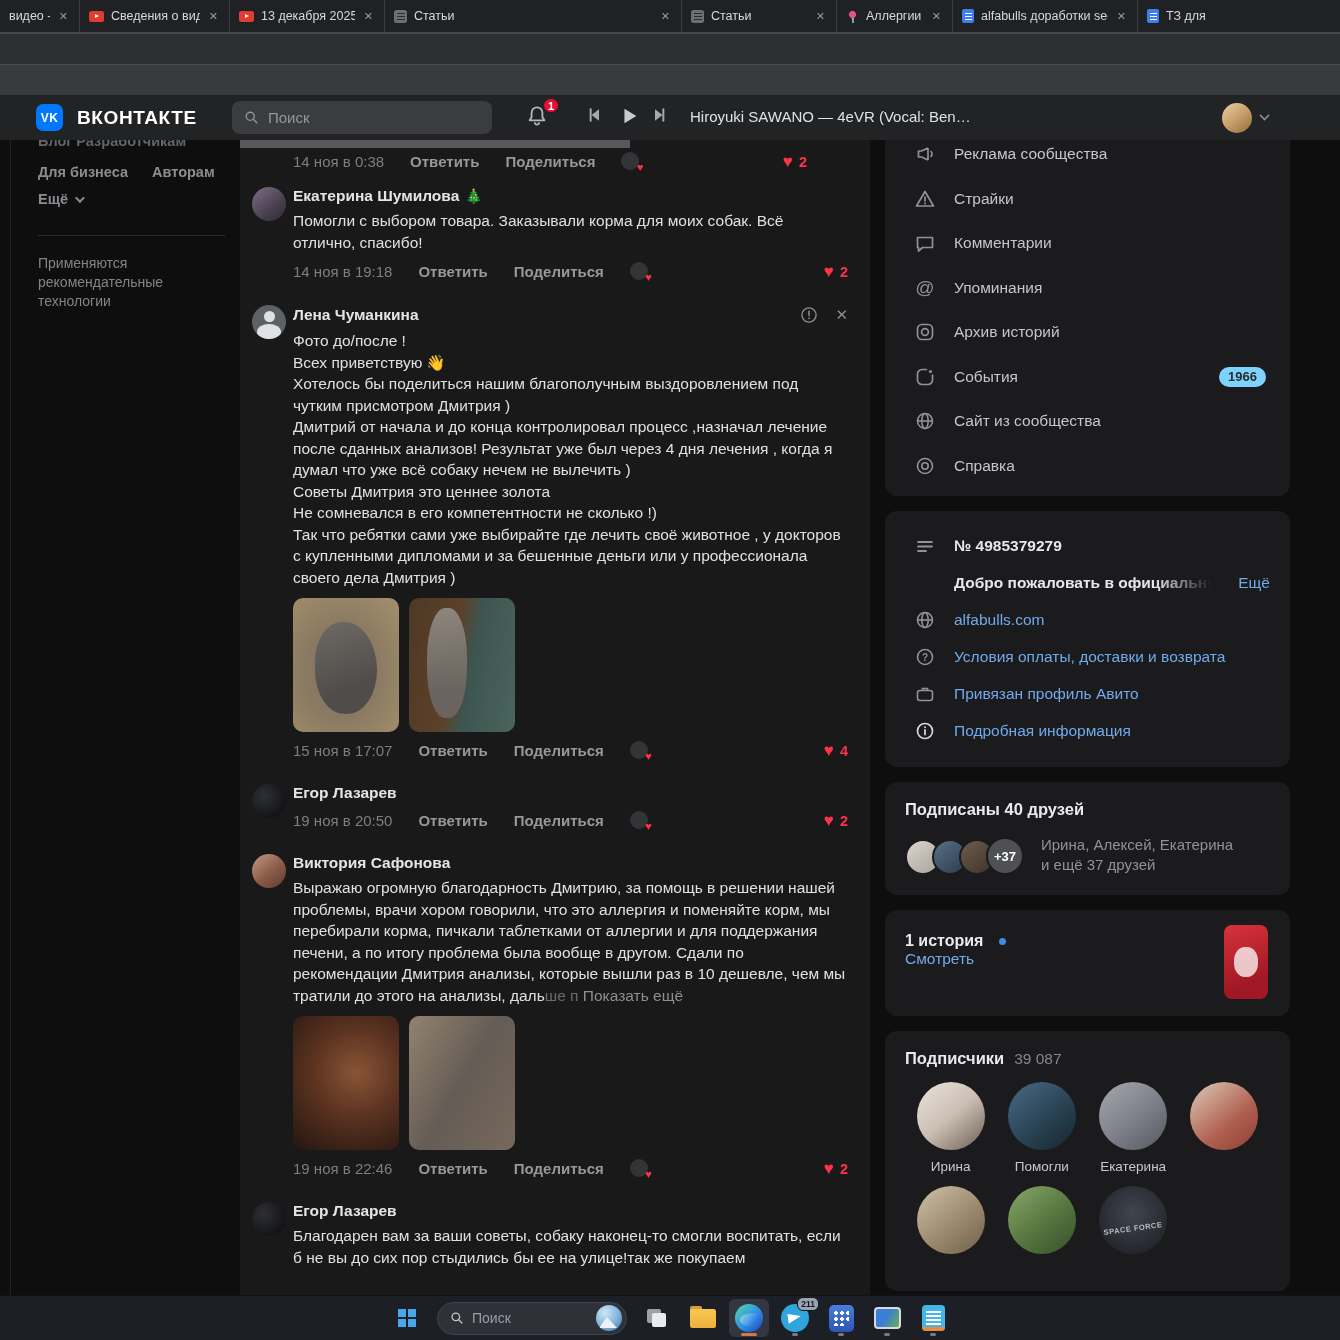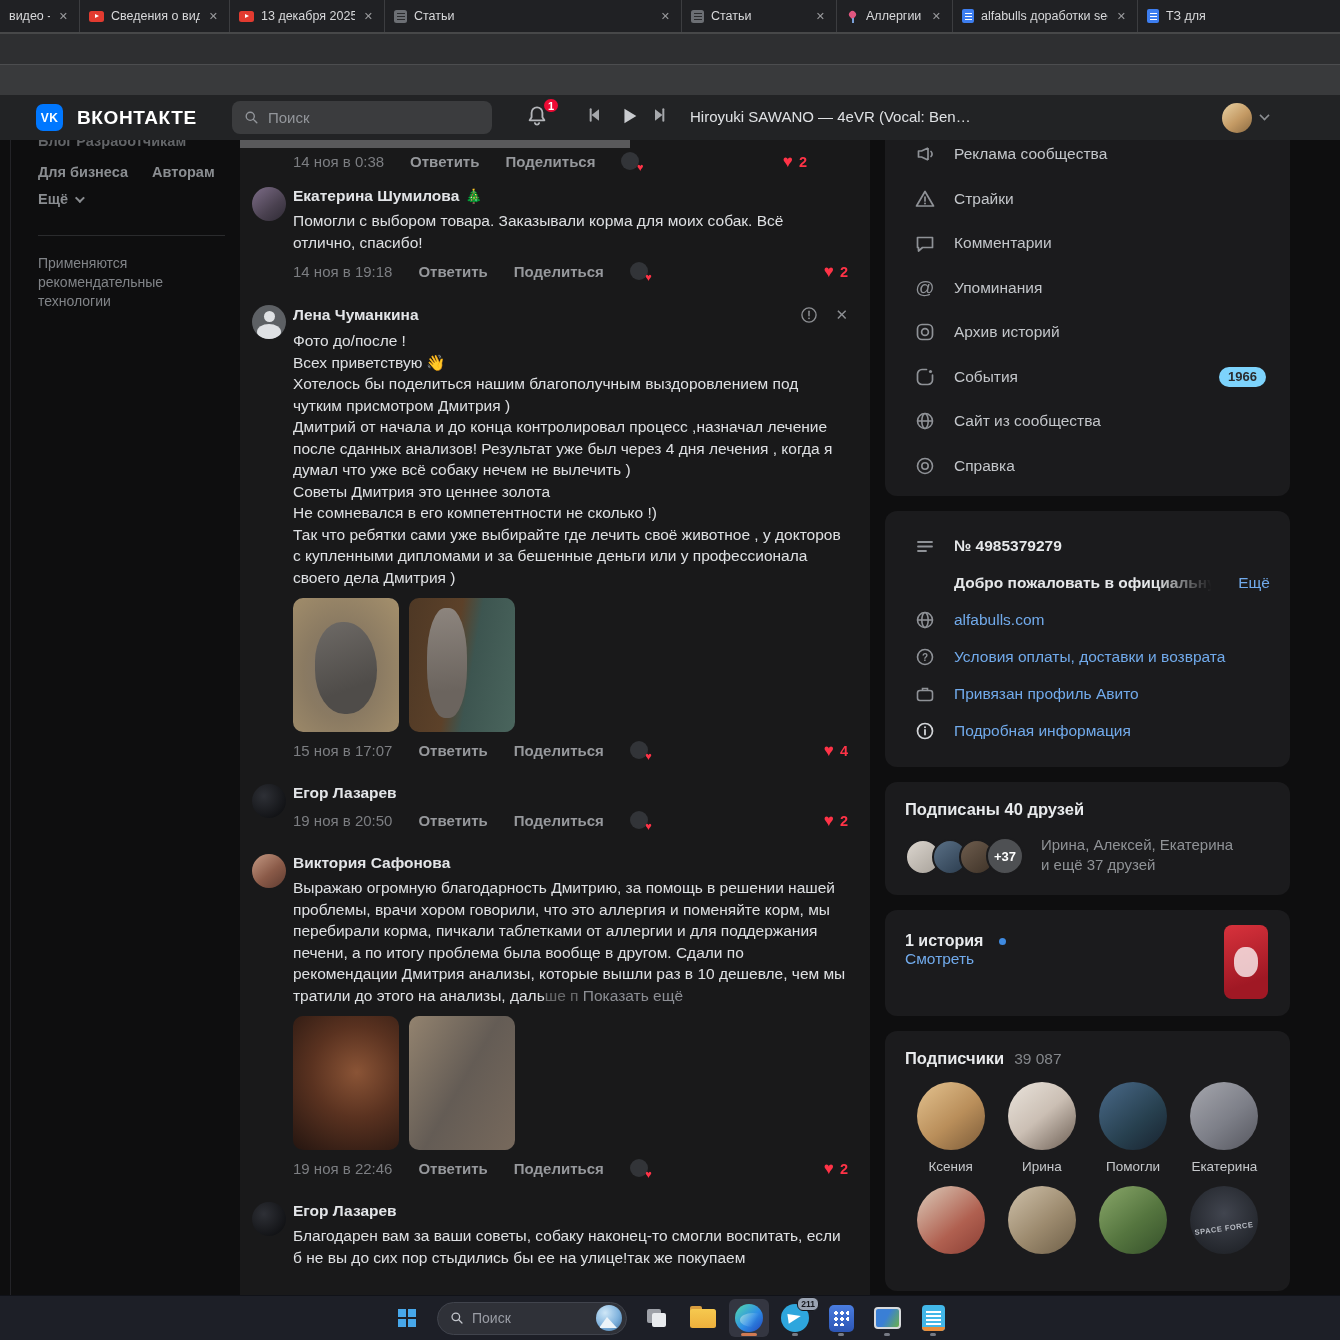--- a/index.html
+++ b/index.html
@@ -551,24 +551,20 @@
       <div class="st-thumb"></div>
     </div>
 
     <div class="card subs-card">
       <div class="sc-title">
         <span>Подписчики</span>
         <span class="sc-count">39 087</span>
       </div>
       <div class="sgrid">
         <div class="scell">
-          <div class="sava sv1"></div>
-          <div class="sname">Ксения</div>
-        </div>
-        <div class="scell">
           <div class="sava sv2"></div>
           <div class="sname">Ирина</div>
         </div>
         <div class="scell">
           <div class="sava sv3"></div>
           <div class="sname">Помогли</div>
         </div>
         <div class="scell">
           <div class="sava sv4"></div>
           <div class="sname">Екатерина</div>

